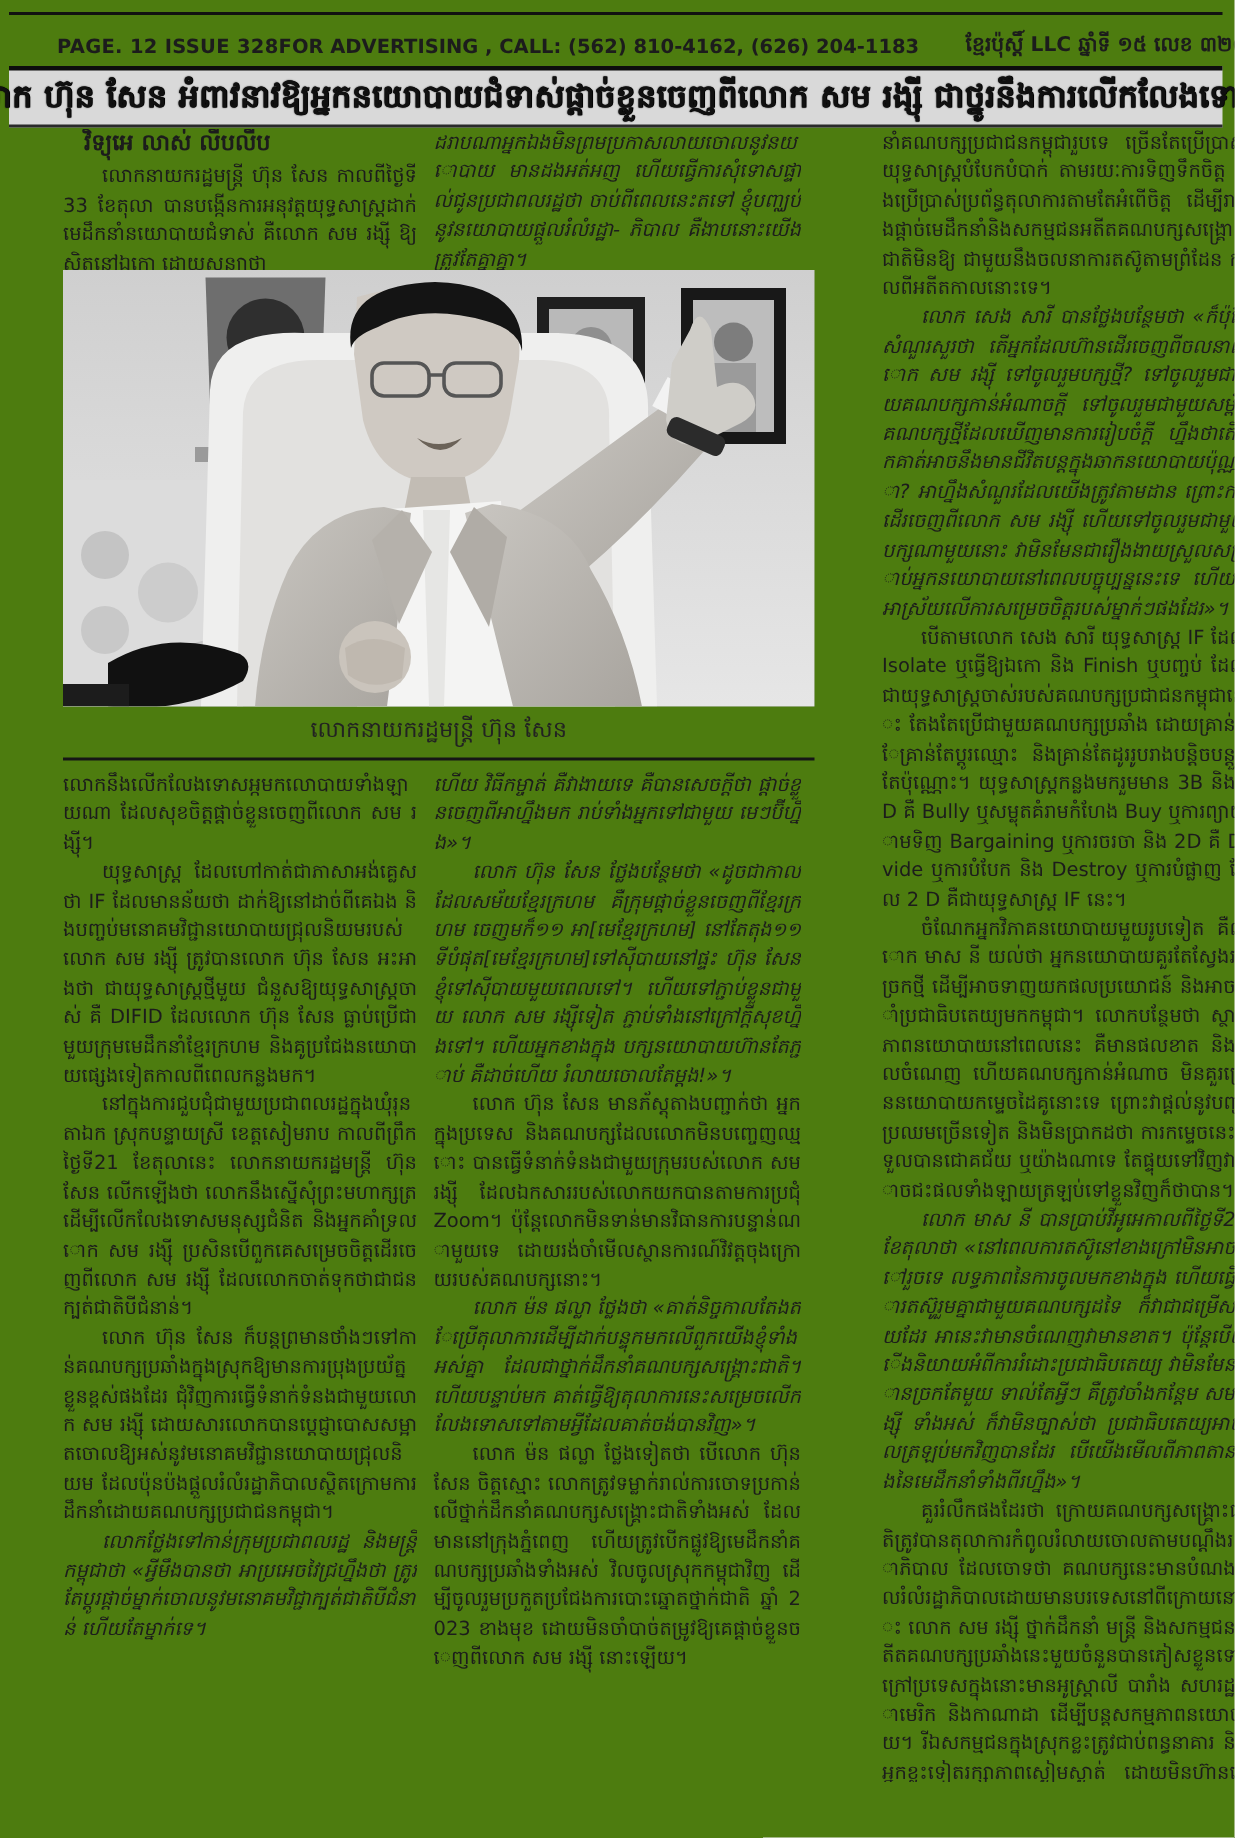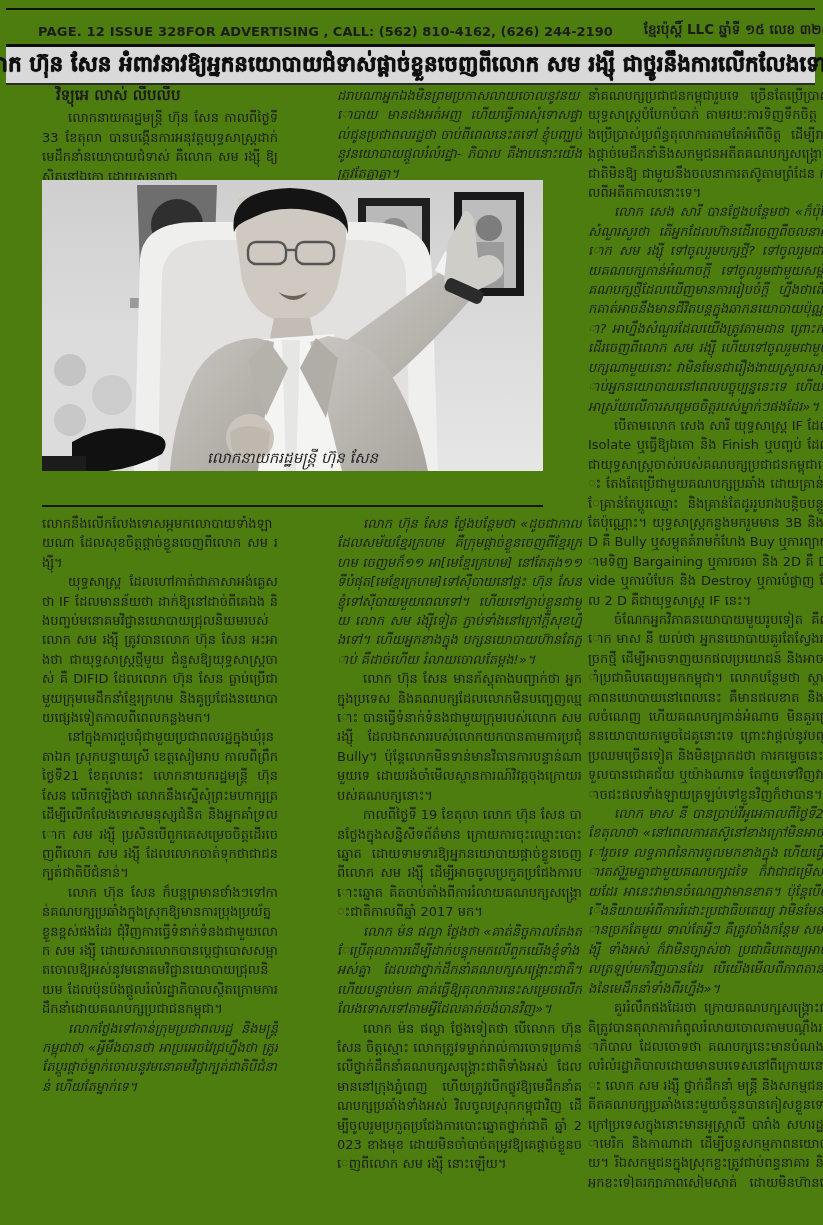--- a/index.html
+++ b/index.html
@@ -22,40 +22,40 @@
         display:flex;align-items:center;justify-content:center;}
   .band-text{font-size:21px;font-weight:900;color:#101010;white-space:nowrap;
         text-shadow:0 0 1px #000, .5px 0 0 #000;letter-spacing:.3px;}
   
   .col{overflow:hidden;text-align:justify;font-size:13px;line-height:19.4px;}
   .col p{margin:0;text-indent:26px;word-break:break-all;overflow-wrap:anywhere;}
   .col p.noindent{text-indent:0;}
   .col p.it{font-style:italic;}
   .byline{font-weight:bold;font-size:15px;margin:0 0 3px 14px;white-space:nowrap;}
   .c1{left:42px;width:236px;}
-  .c2{left:289px;width:245px;margin-left:48px;}
+  .c2{left:289px;width:245px;}
   .c3{left:547px;width:244px;top:86px;height:1102px;margin-left:41px;}
   .intro1{top:86px;height:94px;}
   .intro2{top:86px;height:94px;}
   .below{top:514px;height:674px;}
   
   .photo-wrap{left:42px;top:180px;width:501px;height:291px;background:#bdbdbd;overflow:hidden;}
-  .caption{left:42px;top:448px;width:501px;text-align:center;font-size:15px;color:#222;font-style:italic;}
+  .caption{left:42px;top:476px;width:501px;text-align:center;font-size:15px;color:#222;}
   .caption-rule{left:42px;top:505px;width:501px;height:2px;background:#161616;}
 </style>
 </head>
 <body>
 
 <div id="page">
 
   <div class="abs top-rule"></div>
 
   <div class="abs masthead">
     <span class="mh-left">PAGE. 12  ISSUE 328</span>
-    <span class="mh-center">FOR ADVERTISING ,  CALL: (562) 810-4162, (626) 244-2190</span>
+    <span class="mh-center">FOR ADVERTISING ,  CALL: (562) 810-4162, (626) 204-1183</span>
     <span class="mh-right">ខ្មែរប៉ុស្តិ៍ LLC ឆ្នាំទី ១៥ លេខ ៣២៨</span>
   </div>
 
   <div class="abs band">
     <span class="band-text">លោក ហ៊ុន សែន អំពាវនាវឱ្យអ្នកនយោបាយជំទាស់ផ្តាច់ខ្លួនចេញពីលោក សម រង្ស៊ី ជាថ្នូរនឹងការលើកលែងទោស</span>
   </div>
 
   <div class="abs col c1 intro1">
     <div class="byline">វិទ្យុអេ លាស់ លីបលីប</div>
     <p class="noindent" style="text-indent:26px">លោកនាយករដ្ឋមន្ត្រី ហ៊ុន សែន កាលពីថ្ងៃទី 33 ខែតុលា បានបង្កើនការអនុវត្តយុទ្ធសាស្ត្រដាក់មេដឹកនាំនយោបាយជំទាស់ គឺលោក សម រង្ស៊ី ឱ្យស្ថិតនៅឯកោ ដោយសន្យាថា</p>
@@ -141,23 +141,23 @@
 
   <div class="abs col c1 below">
     <p class="noindent">លោកនឹងលើកលែងទោសអ្កមកលោបាយទាំងឡាយណា ដែលសុខចិត្តផ្តាច់ខ្លួនចេញពីលោក សម រង្ស៊ី។</p>
     <p>យុទ្ធសាស្ត្រ ដែលហៅកាត់ជាភាសាអង់គ្លេសថា IF ដែលមានន័យថា ដាក់ឱ្យនៅដាច់ពីគេឯង និងបញ្ចប់មនោគមវិជ្ជានយោបាយជ្រុលនិយមរបស់លោក សម រង្ស៊ី ត្រូវបានលោក ហ៊ុន សែន អះអាងថា ជាយុទ្ធសាស្ត្រថ្មីមួយ ជំនួសឱ្យយុទ្ធសាស្ត្រចាស់ គឺ DIFID ដែលលោក ហ៊ុន សែន ធ្លាប់ប្រើជាមួយក្រុមមេដឹកនាំខ្មែរក្រហម និងគូប្រជែងនយោបាយផ្សេងទៀតកាលពីពេលកន្លងមក។</p>
     <p>នៅក្នុងការជួបជុំជាមួយប្រជាពលរដ្ឋក្នុងឃុំរុនតាឯក ស្រុកបន្ទាយស្រី ខេត្តសៀមរាប កាលពីព្រឹកថ្ងៃទី21 ខែតុលានេះ លោកនាយករដ្ឋមន្ត្រី ហ៊ុន សែន លើកឡើងថា លោកនឹងស្នើសុំព្រះមហាក្សត្រដើម្បីលើកលែងទោសមនុស្សជំនិត និងអ្នកគាំទ្រលោក សម រង្ស៊ី ប្រសិនបើពួកគេសម្រេចចិត្តដើរចេញពីលោក សម រង្ស៊ី ដែលលោកចាត់ទុកថាជាជនក្បត់ជាតិបីជំនាន់។</p>
     <p>លោក ហ៊ុន សែន ក៏បន្តព្រមានថាំងៗទៅកាន់គណបក្សប្រឆាំងក្នុងស្រុកឱ្យមានការប្រុងប្រយ័ត្នខ្លួនខ្ពស់ផងដែរ ជុំវិញការធ្វើទំនាក់ទំនងជាមួយលោក សម រង្ស៊ី ដោយសារលោកបានប្តេជ្ញាបោសសម្អាតចោលឱ្យអស់នូវមនោគមវិជ្ជានយោបាយជ្រុលនិយម ដែលប៉ុនប៉ងផ្តួលរំលំរដ្ឋាភិបាលស្ថិតក្រោមការដឹកនាំដោយគណបក្សប្រជាជនកម្ពុជា។</p>
     <p class="it">លោកថ្លែងទៅកាន់ក្រុមប្រជាពលរដ្ឋ និងមន្ត្រីកម្ពុជាថា «អ្វីមឹងបានថា អាប្រអេចវៃជ្រហ្នឹងថា ត្រូវតែប្តូរផ្តាច់ម្នាក់ចោលនូវមនោគមវិជ្ជាក្បត់ជាតិបីជំនាន់ ហើយតែម្នាក់ទេ។</p>
   </div>
 
   <div class="abs col c2 below">
+    <p class="noindent it">ហើយ វិធីកម្ចាត់ គឺវាងាយទេ គឺបានសេចក្តីថា ផ្តាច់ខ្លួនចេញពីអាហ្នឹងមក រាប់ទាំងអ្នកទៅជាមួយ មេៗប៊ីហ្នឹង»។</p>
     <p class="it">លោក ហ៊ុន សែន ថ្លែងបន្ថែមថា «ដូចជាកាលដែលសម័យខ្មែរក្រហម គឺក្រុមផ្តាច់ខ្លួនចេញពីខ្មែរក្រហម ចេញមក៏១១ អា[មេខ្មែរក្រហម] នៅតែតុង១១ ទីបំផុត[មេខ្មែរក្រហម]ទៅស៊ីបាយនៅផ្ទះ ហ៊ុន សែន ខ្ញុំទៅស៊ីបាយមួយពេលទៅ។ ហើយទៅភ្ជាប់ខ្លួនជាមួយ លោក សម រង្ស៊ីទៀត ភ្ជាប់ទាំងនៅក្រៅក្តីសុខហ្នឹងទៅ។ ហើយអ្នកខាងក្នុង បក្សនយោបាយហ៊ានតែភ្ជាប់ គឺដាច់ហើយ រំលាយចោលតែម្តង!»។</p>
-    <p>លោក ហ៊ុន សែន មានភ័ស្តុតាងបញ្ជាក់ថា អ្នកក្នុងប្រទេស និងគណបក្សដែលលោកមិនបញ្ចេញឈ្មោះ បានធ្វើទំនាក់ទំនងជាមួយក្រុមរបស់លោក សម រង្ស៊ី ដែលឯកសាររបស់លោកយកបានតាមការប្រជុំ Bully។ ប៉ុន្តែលោកមិនទាន់មានវិធានការបន្ទាន់ណាមួយទេ ដោយរង់ចាំមើលស្ថានការណ៍វិវត្តចុងក្រោយរបស់គណបក្សនោះ។</p>
-    <p>កាលពីថ្ងៃទី 19 ខែតុលា លោក ហ៊ុន សែន បានថ្លែងក្នុងសន្និសីទព័ត៌មាន ក្រោយការចុះឈ្មោះបោះឆ្នោត ដោយទាមទារឱ្យអ្នកនយោបាយផ្តាច់ខ្លួនចេញពីលោក សម រង្ស៊ី ដើម្បីអាចចូលប្រកួតប្រជែងការបោះឆ្នោត គិតចាប់តាំងពីការរំលាយគណបក្សសង្គ្រោះជាតិកាលពីឆ្នាំ 2017 មក។</p>
+    <p>លោក ហ៊ុន សែន មានភ័ស្តុតាងបញ្ជាក់ថា អ្នកក្នុងប្រទេស និងគណបក្សដែលលោកមិនបញ្ចេញឈ្មោះ បានធ្វើទំនាក់ទំនងជាមួយក្រុមរបស់លោក សម រង្ស៊ី ដែលឯកសាររបស់លោកយកបានតាមការប្រជុំ Zoom។ ប៉ុន្តែលោកមិនទាន់មានវិធានការបន្ទាន់ណាមួយទេ ដោយរង់ចាំមើលស្ថានការណ៍វិវត្តចុងក្រោយរបស់គណបក្សនោះ។</p>
     <p class="it">លោក ម៉ន ផល្លា ថ្លែងថា «គាត់និច្ចកាលតែងតែប្រើតុលាការដើម្បីដាក់បន្ទុកមកលើពួកយើងខ្ញុំទាំងអស់គ្នា ដែលជាថ្នាក់ដឹកនាំគណបក្សសង្គ្រោះជាតិ។ ហើយបន្ទាប់មក គាត់ធ្វើឱ្យតុលាការនេះសម្រេចលើកលែងទោសទៅតាមអ្វីដែលគាត់ចង់បានវិញ»។</p>
     <p>លោក ម៉ន ផល្លា ថ្លែងទៀតថា បើលោក ហ៊ុន សែន ចិត្តស្មោះ លោកត្រូវទម្លាក់រាល់ការចោទប្រកាន់លើថ្នាក់ដឹកនាំគណបក្សសង្គ្រោះជាតិទាំងអស់ ដែលមាននៅក្រុងភ្នំពេញ ហើយត្រូវបើកផ្លូវឱ្យមេដឹកនាំគណបក្សប្រឆាំងទាំងអស់ វិលចូលស្រុកកម្ពុជាវិញ ដើម្បីចូលរួមប្រកួតប្រជែងការបោះឆ្នោតថ្នាក់ជាតិ ឆ្នាំ 2023 ខាងមុខ ដោយមិនចាំបាច់តម្រូវឱ្យគេផ្តាច់ខ្លួនចេញពីលោក សម រង្ស៊ី នោះឡើយ។</p>
 
   </div>
 
   <div class="abs col c3">
     <p class="noindent">នាំគណបក្សប្រជាជនកម្ពុជារួបទេ ច្រើនតែប្រើប្រាស់យុទ្ធសាស្ត្របំបែកបំបាក់ តាមរយៈការទិញទឹកចិត្ត និងប្រើប្រាស់ប្រព័ន្ធតុលាការតាមតែអំពើចិត្ត ដើម្បីរារាំងផ្តាច់មេដឹកនាំនិងសកម្មជនអតីតគណបក្សសង្គ្រោះជាតិមិនឱ្យ ជាមួយនឹងចលនាការតស៊ូតាមព្រំដែន កាលពីអតីតកាលនោះទេ។</p>
     <p class="it">លោក សេង សារី បានថ្លែងបន្ថែមថា «ក៏ប៉ុន្តែសំណួរសួរថា តើអ្នកដែលហ៊ានដើរចេញពីចលនាលោក សម រង្ស៊ី ទៅចូលរួមបក្សថ្មី? ទៅចូលរួមជាមួយគណបក្សកាន់អំណាចក្តី ទៅចូលរួមជាមួយសម្ព័ន្ធគណបក្សថ្មីដែលឃើញមានការរៀបចំក្តី ហ្នឹងថាតើពួកគាត់អាចនឹងមានជីវិតបន្តក្នុងឆាកនយោបាយប៉ុណ្ណា? អាហ្នឹងសំណួរដែលយើងត្រូវតាមដាន ព្រោះការដើរចេញពីលោក សម រង្ស៊ី ហើយទៅចូលរួមជាមួយបក្សណាមួយនោះ វាមិនមែនជារឿងងាយស្រួលសម្រាប់អ្នកនយោបាយនៅពេលបច្ចុប្បន្ននេះទេ ហើយវាអាស្រ័យលើការសម្រេចចិត្តរបស់ម្នាក់ៗផងដែរ»។</p>
     <p>បើតាមលោក សេង សារី យុទ្ធសាស្ត្រ IF ដែល Isolate ឬធ្វើឱ្យឯកោ និង Finish ឬបញ្ចប់ ដែលជាយុទ្ធសាស្ត្រចាស់របស់គណបក្សប្រជាជនកម្ពុជានេះ តែងតែប្រើជាមួយគណបក្សប្រឆាំង ដោយគ្រាន់តែគ្រាន់តែប្តូរឈ្មោះ និងគ្រាន់តែដូររូបរាងបន្តិចបន្តួចតែប៉ុណ្ណោះ។ យុទ្ធសាស្ត្រកន្លងមករួមមាន 3B និង2D គឺ Bully ឬសម្លុតគំរាមកំហែង Buy ឬការព្យាយាមទិញ Bargaining ឬការចរចា និង 2D គឺ Divide ឬការបំបែក និង Destroy ឬការបំផ្លាញ ដែល 2 D គឺជាយុទ្ធសាស្ត្រ IF នេះ។</p>
     <p>ចំណែកអ្នកវិភាគនយោបាយមួយរូបទៀត គឺលោក មាស នី យល់ថា អ្នកនយោបាយគួរតែស្វែងរកច្រកថ្មី ដើម្បីអាចទាញយកផលប្រយោជន៍ និងអាចនាំប្រជាធិបតេយ្យមកកម្ពុជា។ លោកបន្ថែមថា ស្ថានភាពនយោបាយនៅពេលនេះ គឺមានផលខាត និងផលចំណេញ ហើយគណបក្សកាន់អំណាច មិនគួរប្រើននយោបាយកម្ទេចដៃគូនោះទេ ព្រោះវាផ្តល់នូវបញ្ហាប្រឈមច្រើនទៀត និងមិនប្រាកដថា ការកម្ទេចនេះទទួលបានជោគជ័យ ឬយ៉ាងណាទេ តែផ្ទុយទៅវិញវាអាចជះផលទាំងឡាយត្រឡប់ទៅខ្លួនវិញក៏ថាបាន។</p>

